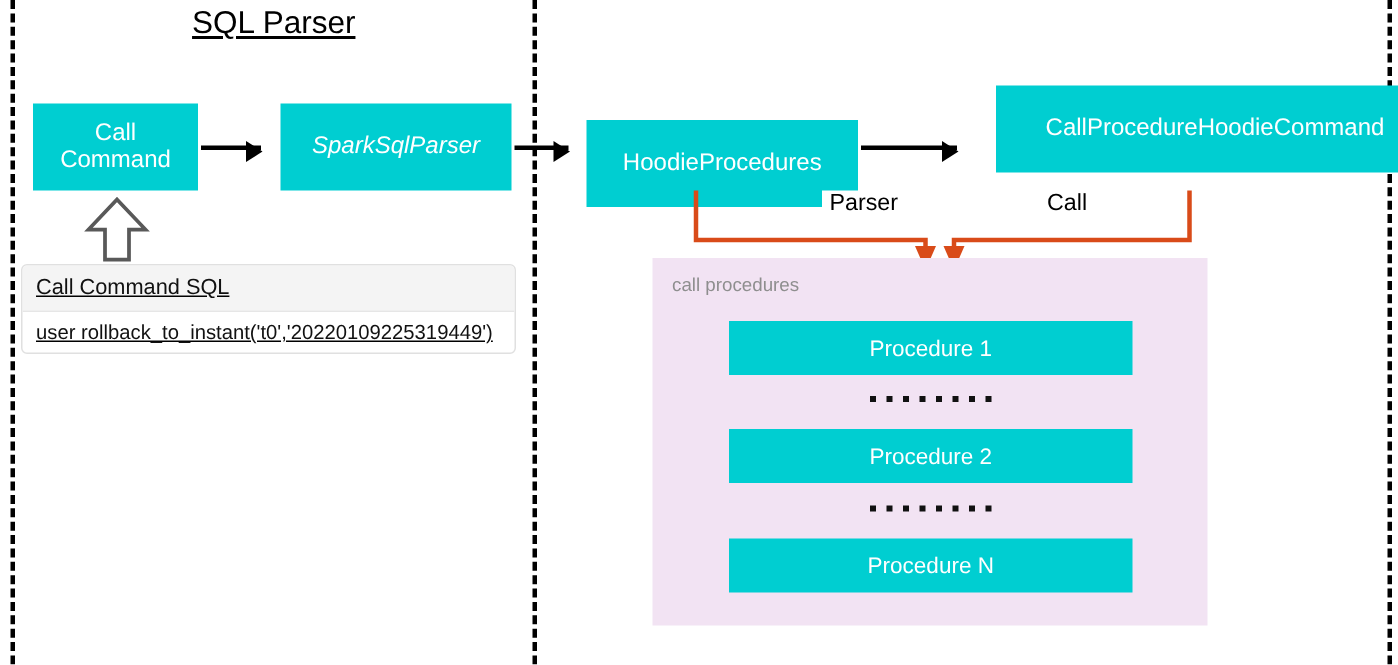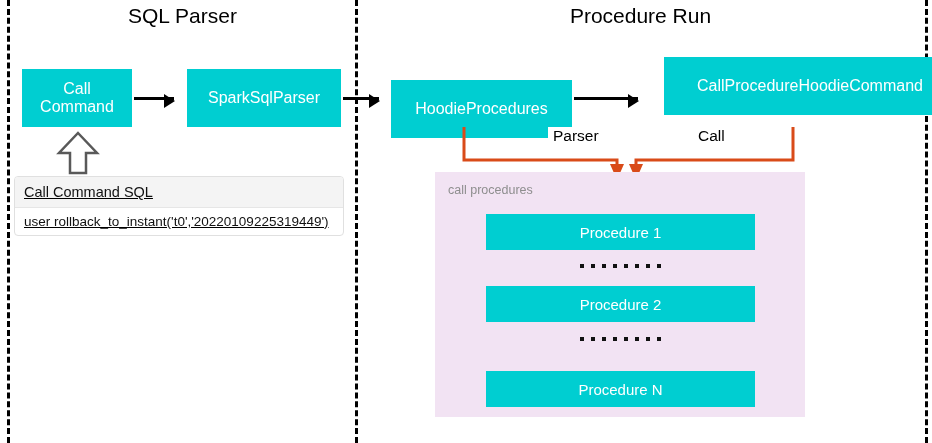--- a/index.html
+++ b/index.html
@@ -17,34 +17,35 @@
   }
   .div-left{left:7px;}
   .div-mid{left:355px;}
   .div-right{left:925px;}
 
   
   .section-title{
     position:absolute;text-align:center;
     font-size:21px;color:#000000;white-space:nowrap;
     font-family:"Liberation Sans", sans-serif;
+    text-decoration:underline;
   }
   #title-sql{left:10px;top:4px;width:345px;}
   #title-proc{left:358px;top:4px;width:565px;}
 
   
   .tealbox{
     position:absolute;background:#00CED1;
     display:flex;align-items:center;justify-content:center;
     color:#ffffff;font-size:16px;line-height:1.12;
     text-align:center;font-family:"Liberation Sans", sans-serif;
     box-sizing:border-box;
   }
   #box-call-command{left:22px;top:69px;width:110px;height:58px;font-size:16px;}
-  #box-spark{left:187px;top:69px;width:154px;height:58px;}
+  #box-spark{left:187px;top:69px;width:154px;height:58px;font-style:italic;}
   #box-hoodie{left:391px;top:80px;width:181px;height:58px;}
   #box-callproc{left:652px;top:57px;width:292px;height:58px;margin-left:12px;}
 
   
   .harrow{position:absolute;height:0;border-top:3px solid #000;}
   .harrow::after{
     content:"";position:absolute;right:-1px;top:-6px;
     width:0;height:0;border-left:11px solid #000;
     border-top:7px solid transparent;border-bottom:7px solid transparent;
   }
@@ -92,41 +93,40 @@
     font-family:"Liberation Sans", sans-serif;
   }
   .procbox{
     position:absolute;left:486px;width:269px;height:36px;
     background:#00CED1;color:#ffffff;font-size:15px;
     display:flex;align-items:center;justify-content:center;
     font-family:"Liberation Sans", sans-serif;box-sizing:border-box;
   }
   #proc-1{top:214px;}
   #proc-2{top:286px;}
-  #proc-n{top:359px;margin-top:12px;}
+  #proc-n{top:359px;}
 
   .dots{
     position:absolute;left:486px;width:269px;height:14px;
     display:flex;align-items:center;justify-content:center;gap:7px;
   }
   #dots-1{top:259px;}
   #dots-2{top:332px;}
   .dots i{display:block;width:4px;height:4px;background:#111111;}
 </style>
 </head>
 <body>
 
 <div id="canvas">
 
   <div class="divider div-left"></div>
   <div class="divider div-mid"></div>
   <div class="divider div-right"></div>
 
   <div class="section-title" id="title-sql">SQL Parser</div>
-  <div class="section-title" id="title-proc">Procedure Run</div>
 
   <div class="tealbox" id="box-call-command">
     <span>
       <span>Call</span><br>
       <span>Command</span>
     </span>
   </div>
 
   <div class="tealbox" id="box-spark">SparkSqlParser</div>
 

